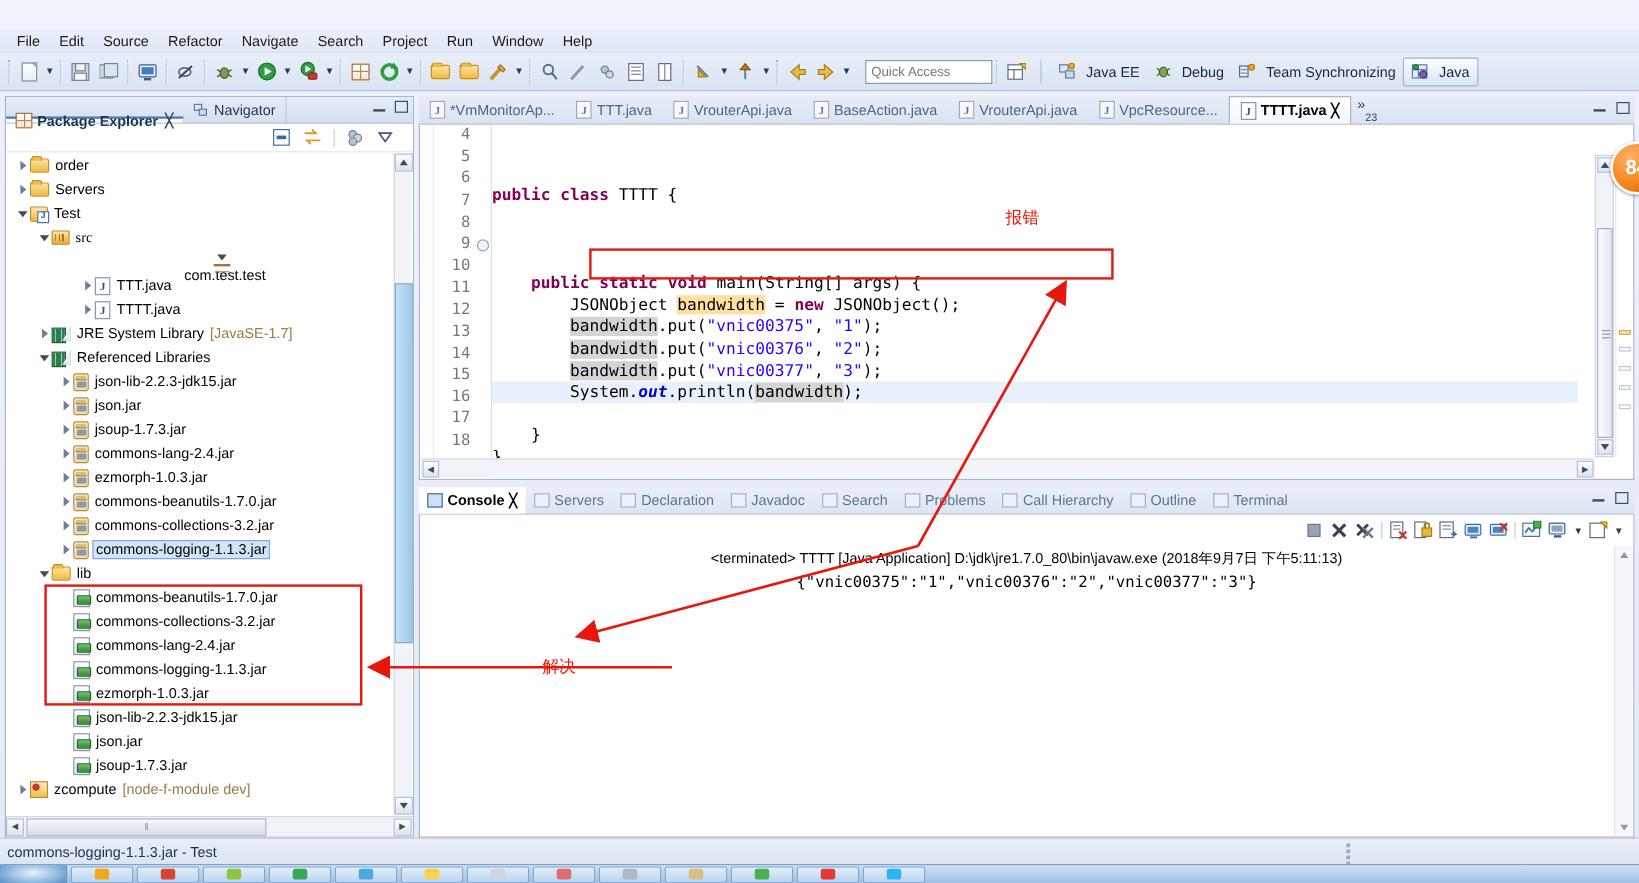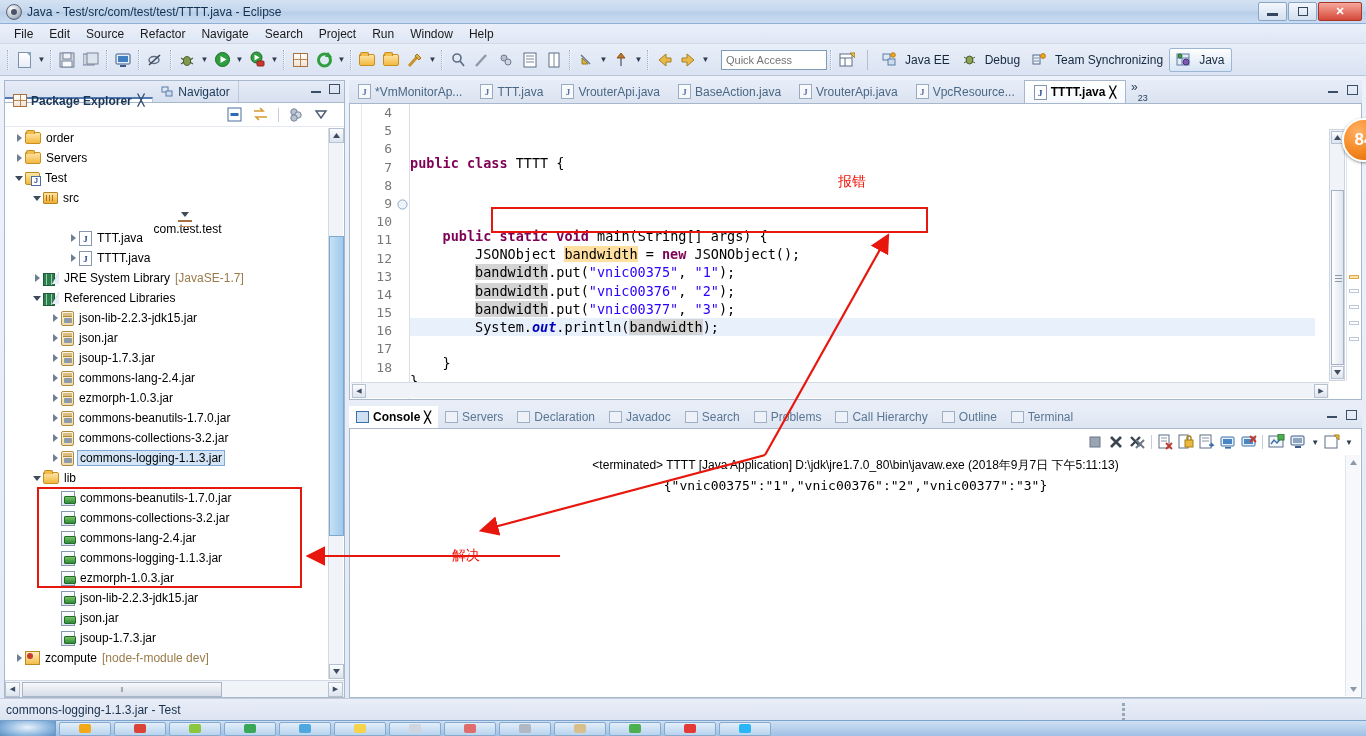--- a/index.html
+++ b/index.html
@@ -451,33 +451,20 @@
     background: linear-gradient(#e2eefa, #b9d4ee);
     display: flex; align-items: center; justify-content: center;
   }
   .tb-dot { width: 12px; height: 9px; border-radius: 2px; }
 </style>
 </head>
 <body>
 
 <div id="app">
 
-  <div class="titlebar">
-    <div class="title-icon"></div>
-    <div class="title-text">Java - Test/src/com/test/test/TTTT.java - Eclipse</div>
-    <div class="winbtns">
-      <div class="winbtn">
-          <div class="wb-min"></div>
-        </div>
-      <div class="winbtn">
-          <div class="wb-max"></div>
-        </div>
-      <div class="winbtn close">✕</div>
-    </div>
-  </div>
 
   <div class="menubar">
     <div class="mi">File</div>
     <div class="mi">Edit</div>
     <div class="mi">Source</div>
     <div class="mi">Refactor</div>
     <div class="mi">Navigate</div>
     <div class="mi">Search</div>
     <div class="mi">Project</div>
     <div class="mi">Run</div>
@@ -732,21 +719,21 @@
           <div class="trow" style="padding-left: 8px;">
             <span class="tw collapsed"></span>
             <span class="ic ic-folder"></span>
             <span class="lbl">Servers</span>
           </div>
           <div class="trow" style="padding-left: 8px;">
             <span class="tw expanded"></span>
             <span class="ic ic-proj"></span>
             <span class="lbl">Test</span>
           </div>
-          <div class="trow" style="padding-left: 26px;">
+          <div class="trow" style="padding-left: 26px; font-family: Liberation Serif, serif;">
             <span class="tw expanded"></span>
             <span class="ic ic-src"></span>
             <span class="lbl">src</span>
           </div>
           <div class="trow" style="padding-left: 21px; flex-direction: column;">
             <span class="tw expanded"></span>
             <span class="ic ic-pkg"></span>
             <span class="lbl">com.test.test</span>
           </div>
           <div class="trow" style="padding-left: 62px;">

